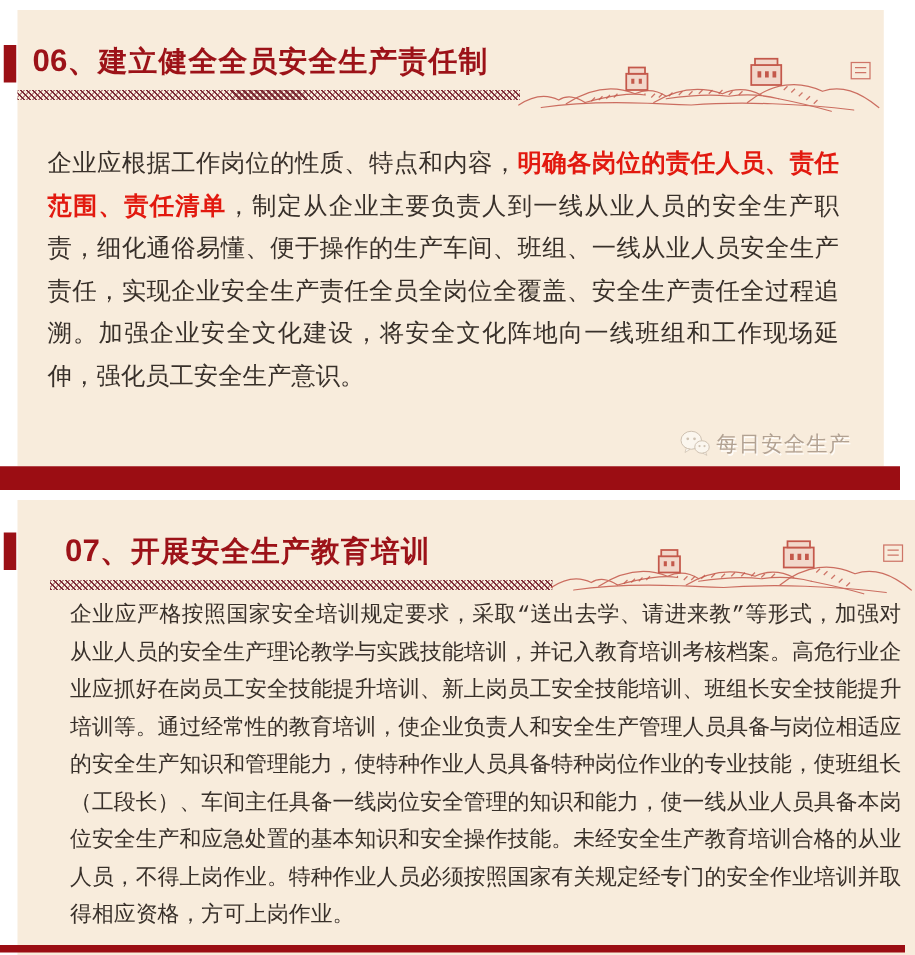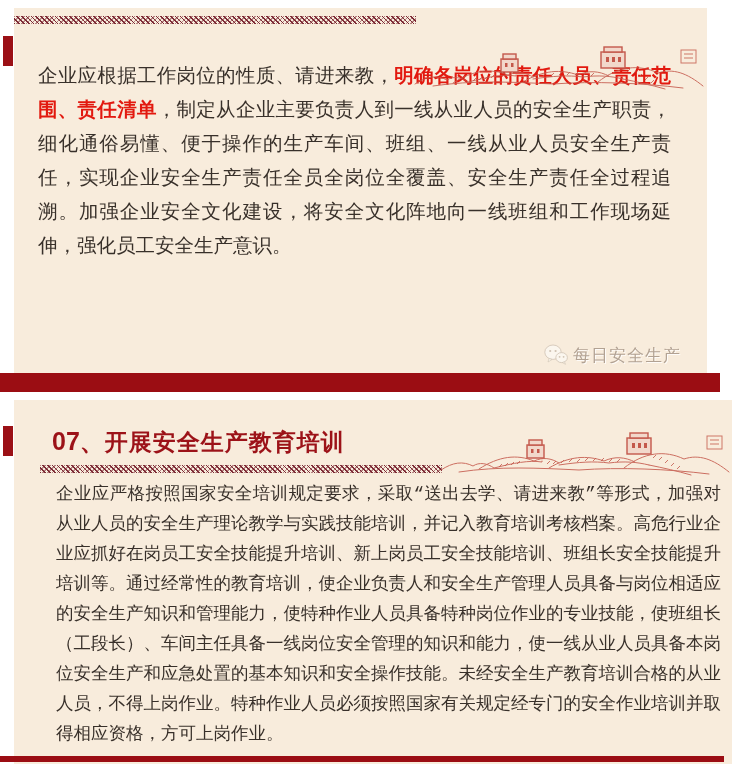--- a/index.html
+++ b/index.html
@@ -72,20 +72,23 @@
     width:724px;height:6px;background:#9b0d13;
   }
 </style>
 </head>
 <body>
 
 <div class="page">
 
   <div class="panel panel-1">
     <div class="accent-bar" style="top:28px;"></div>
+    <div class="section-head">
+      <span class="section-num">06、</span><span>建立健全全员安全生产责任制</span>
+    </div>
     <div class="hatch-band"></div>
 
     <svg class="greatwall" viewBox="0 0 292 50">
       <g fill="none" stroke="#c4584b" stroke-width="1" stroke-linecap="round" opacity="0.85">
         <path d="M2,42 C14,34 24,33 34,38 C40,34 48,35 55,40"></path>
         <path d="M40,41 C60,28 78,26 95,33 C104,29 112,30 120,35"></path>
         <path d="M110,40 C130,28 148,27 165,33 C176,28 186,29 196,34"></path>
         <path d="M185,40 C205,24 226,22 245,31 C260,26 274,31 290,44"></path>
         <path d="M20,44 C60,38 100,40 140,42 C180,39 230,41 270,46"></path>
         <path d="M55,40 C75,35 90,32 103,34 L103,33"></path>
@@ -107,21 +110,21 @@
       </g>
       <g fill="none" stroke="#c4584b" stroke-width="1" opacity="0.8">
         <path d="M60,39 l3,-3 M66,38 l3,-3 M72,37 l3,-3 M78,36 l3,-3"></path>
         <path d="M108,36 l3,-3 M114,36 l3,-3 M122,35 l3,-3 M130,34 l3,-3 M138,34 l3,-3 M146,33 l3,-3 M154,33 l3,-3 M162,33 l3,-3 M170,34 l3,-3 M178,34 l3,-3"></path>
         <path d="M214,30 l3,-3 M220,32 l3,-3 M226,35 l3,-3 M232,38 l3,-3 M238,41 l3,-3"></path>
         <rect x="268" y="8" width="15" height="13"></rect>
         <path d="M271,12 h9 M271,16 h9"></path>
       </g>
     </svg>
 
-    <div class="para para-1"><span>企业应根据工作岗位的性质、请进来教，</span><span class="highlight">明确各岗位的责任人员、责任范围、责任清单</span><span>，制定从企业主要负责人到一线从业人员的安全生产职责，细化通俗易懂、便于操作的生产车间、班组、一线从业人员安全生产责任，实现企业安全生产责任全员全岗位全覆盖、安全生产责任全过程追溯。加强企业安全文化建设，将安全文化阵地向一线班组和工作现场延伸，强化员工安全生产意识。</span></div>
+    <div class="para para-1"><span>企业应根据工作岗位的性质、特点和内容，</span><span class="highlight">明确各岗位的责任人员、责任范围、责任清单</span><span>，制定从企业主要负责人到一线从业人员的安全生产职责，细化通俗易懂、便于操作的生产车间、班组、一线从业人员安全生产责任，实现企业安全生产责任全员全岗位全覆盖、安全生产责任全过程追溯。加强企业安全文化建设，将安全文化阵地向一线班组和工作现场延伸，强化员工安全生产意识。</span></div>
 
     <div class="watermark">
       <svg width="24" height="21" viewBox="0 0 24 21">
         <ellipse cx="9" cy="8.2" rx="8.2" ry="7.2" fill="#fbf6ee" stroke="#cfc2b2" stroke-width="0.8"></ellipse>
         <path d="M5,14.5 L4,18 L8,15.5 Z" fill="#fbf6ee" stroke="#cfc2b2" stroke-width="0.6"></path>
         <circle cx="6.2" cy="7" r="1.1" fill="#cfc2b2"></circle>
         <circle cx="11.6" cy="7" r="1.1" fill="#cfc2b2"></circle>
         <ellipse cx="17.6" cy="13.6" rx="5.8" ry="5" fill="#fbf6ee" stroke="#cfc2b2" stroke-width="0.8"></ellipse>
         <path d="M20.5,17.8 L21.5,20.3 L18.3,18.6 Z" fill="#fbf6ee" stroke="#cfc2b2" stroke-width="0.6"></path>
         <circle cx="15.6" cy="12.8" r="0.9" fill="#cfc2b2"></circle>

